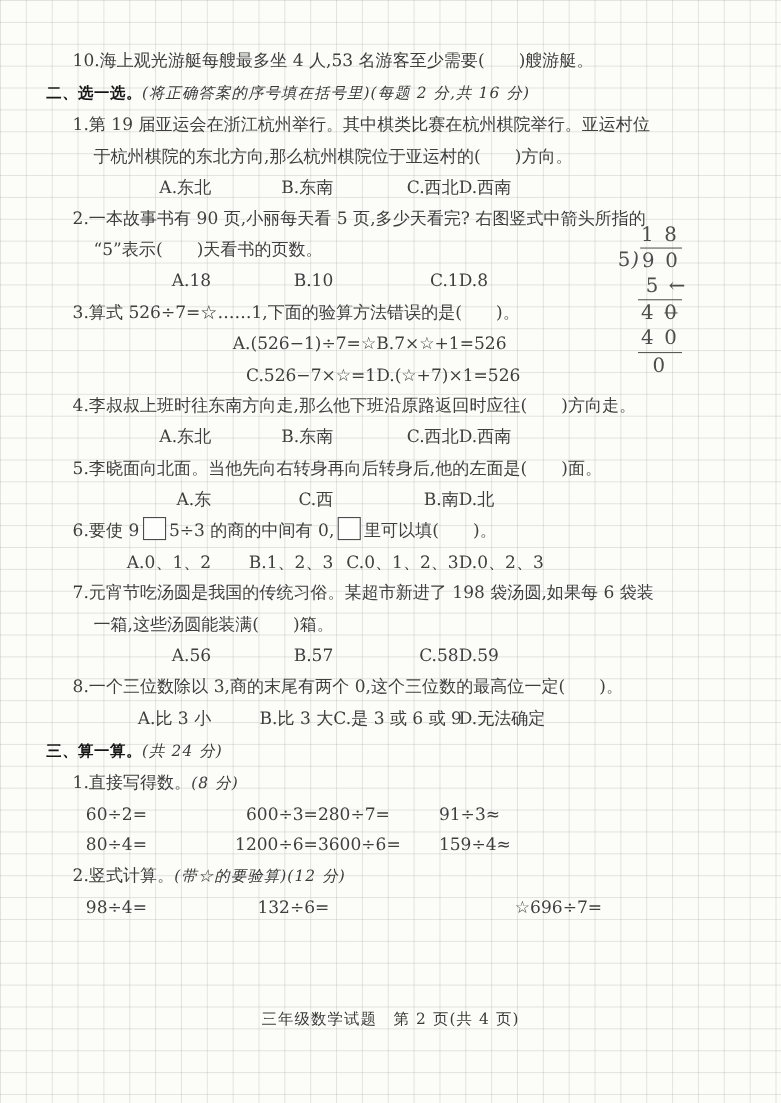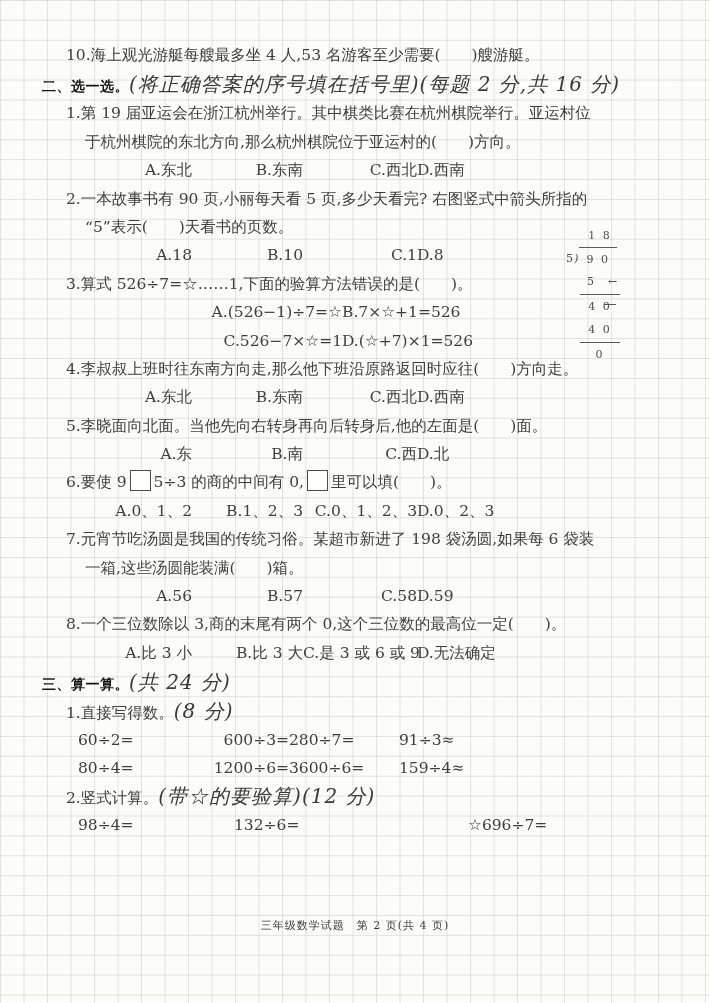--- a/index.html
+++ b/index.html
@@ -14,54 +14,54 @@
     font-family:"DejaVu Serif","Liberation Serif",serif;
     color:#3e3e3e;
     overflow:hidden;
   }
   .content{padding:41px 28px 0 42px;font-size:15.5px;}
   .line{height:28.4px;line-height:28.4px;white-space:nowrap;}
   .lvl-q{padding-left:24px;}
   .lvl-c{padding-left:43px;}
   .sec-line{height:30px;line-height:30px;}
   .sec-title{font-weight:700;color:#161616;font-size:14px;letter-spacing:0.5px;}
-  .kai{font-style:italic;font-size:20px;letter-spacing:1px;color:#3a3a3a;}
+  .kai{font-style:italic;font-size:14px;letter-spacing:1px;color:#3a3a3a;}
   .opts{padding-left:38px;display:flex;}
   .opts .opt{flex:0 0 auto;text-align:right;}
   .opts4 .opt:nth-child(1){width:112px;}
   .opts4 .opt:nth-child(2){width:111px;}
   .opts4 .opt:nth-child(3){width:114px;}
   .opts2 .opt:nth-child(1){width:262px;}
   .calc{padding-left:36px;display:flex;}
   .calc .c{flex:0 0 auto;}
   .calc4 .c:nth-child(1){width:105px;}
   .calc4 .c:nth-child(2){width:106px;text-align:right;}
   .calc4 .c:nth-child(3){width:110px;}
   .calc3 .c:nth-child(1){width:156px;}
   .calc3 .c:nth-child(2){width:234px;}
   .blankbox{
     display:inline-block;width:19px;height:19px;
     border:1px solid #4c4c4c;background:#fefefc;
     vertical-align:-4px;margin:0 3px;
   }
   
-  .ld{position:absolute;left:560px;top:225px;font-size:11px;color:#4d4d4d;}
+  .ld{position:absolute;left:560px;top:203px;font-size:18px;color:#4d4d4d;}
   .ld-quot{margin-left:20px;width:40px;text-align:center;height:22px;line-height:22px;letter-spacing:2px;}
   .ld-main{height:23px;line-height:23px;display:flex;}
   .ld-div{display:inline-block;width:13px;text-align:right;}
   .ld-brk{display:inline-block;transform:skewX(-10deg);padding:0 1px;}
   .ld-dvd{display:inline-block;border-top:1px solid #5a5a5a;width:38px;text-align:center;letter-spacing:2px;}
   .ld-step{margin-left:20px;width:40px;text-align:center;height:23.5px;line-height:23.5px;letter-spacing:2px;position:relative;}
   .ld-s1{text-align:left;padding-left:7px;width:33px;border-bottom:1px solid #5a5a5a;}
   .ld-arrow{position:absolute;left:28px;top:0;letter-spacing:0;}
   .ld-arrow::after{content:"";display:inline-block;width:12px;border-top:1px solid #5a5a5a;vertical-align:4px;margin-left:-4px;}
   .ld-s3{border-bottom:1px solid #5a5a5a;}
   .footer{
     position:absolute;top:918px;left:0;width:100%;
-    text-align:center;font-size:11px;color:#3a3a3a;letter-spacing:1px;
+    text-align:center;font-size:14px;color:#3a3a3a;letter-spacing:1px;
   }
 </style>
 </head>
 <body>
 
 <div class="paper">
   <div class="content">
 
     <div class="line lvl-q">10.海上观光游艇每艘最多坐 4 人,53 名游客至少需要(　　)艘游艇。</div>
 
@@ -99,22 +99,22 @@
     <div class="line opts opts4">
       <span class="opt">A.东北</span>
       <span class="opt">B.东南</span>
       <span class="opt">C.西北</span>
       <span class="opt">D.西南</span>
     </div>
 
     <div class="line lvl-q">5.李晓面向北面。当他先向右转身再向后转身后,他的左面是(　　)面。</div>
     <div class="line opts opts4">
       <span class="opt">A.东</span>
+      <span class="opt">C.西</span>
       <span class="opt">B.南</span>
-      <span class="opt">C.西</span>
       <span class="opt">D.北</span>
     </div>
 
     <div class="line lvl-q"><span>6.要使 9</span><span class="blankbox"></span><span>5÷3 的商的中间有 0,</span><span class="blankbox"></span><span>里可以填(　　)。</span></div>
     <div class="line opts opts4">
       <span class="opt">A.0、1、2</span>
       <span class="opt">B.1、2、3</span>
       <span class="opt">C.0、1、2、3</span>
       <span class="opt">D.0、2、3</span>
     </div>

